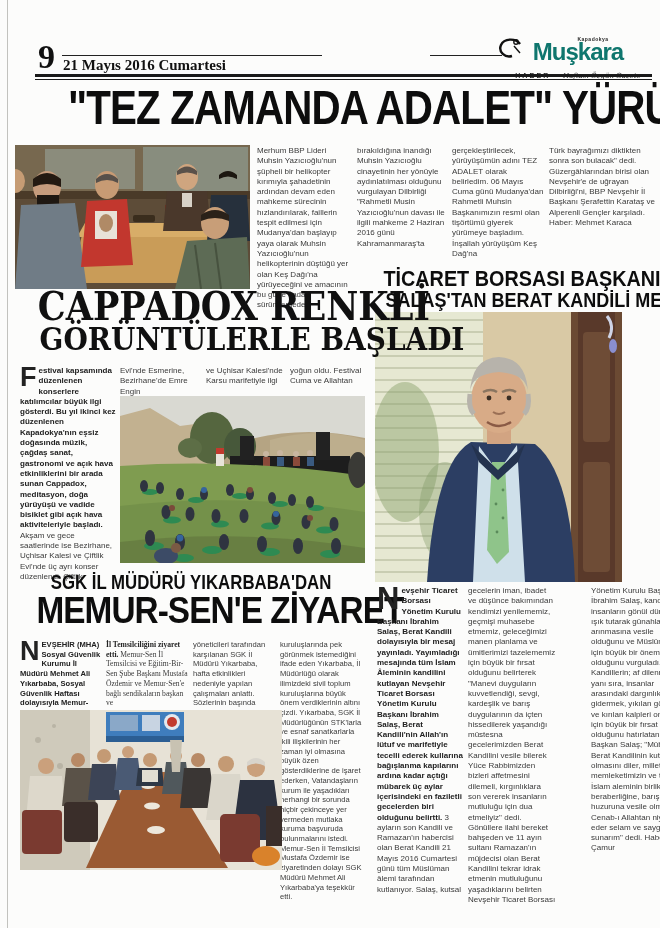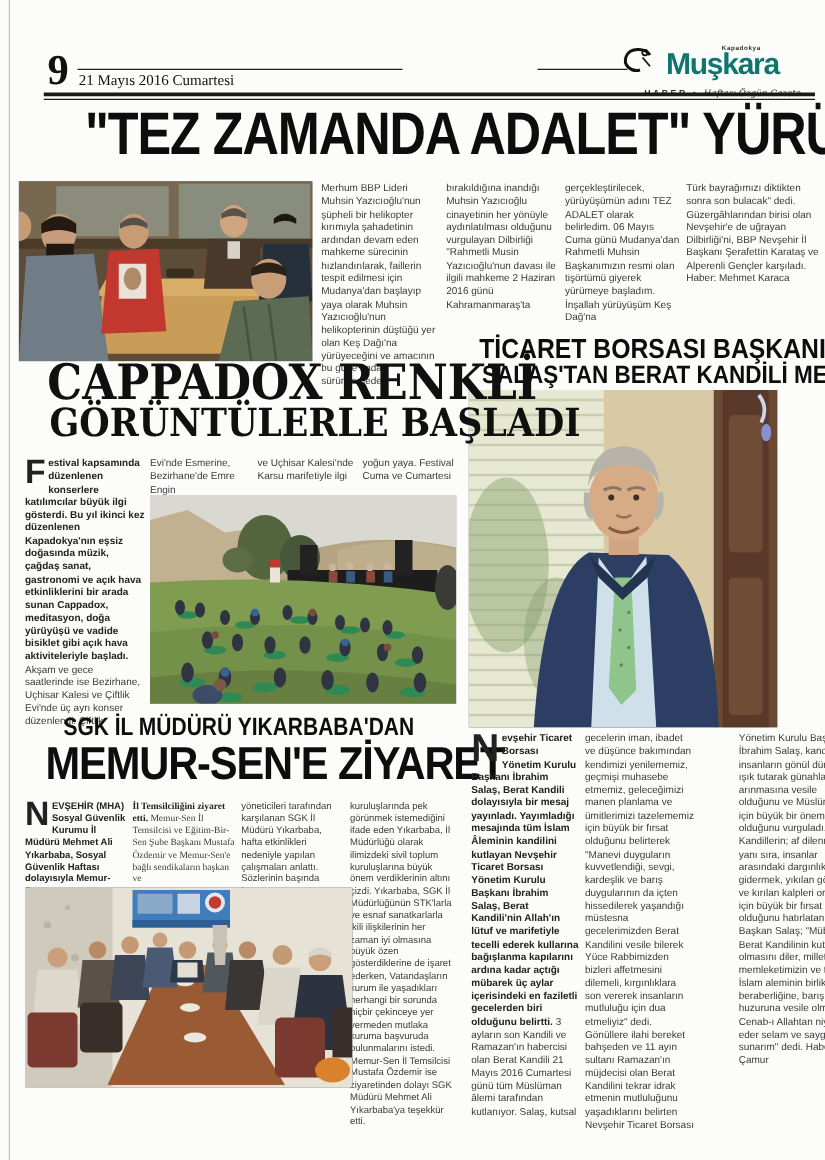--- a/index.html
+++ b/index.html
@@ -3,21 +3,21 @@
 <meta charset="utf-8">
 <style>
   html,body{margin:0;padding:0;background:#d8d8d4;}
   .page{position:relative;width:660px;height:928px;background:#fcfcfb;overflow:hidden;
         font-family:"Liberation Sans",sans-serif;color:#2a2a2a;box-shadow:0 0 6px rgba(0,0,0,.4);}
   .scan-edge{position:absolute;left:7px;top:0;width:1px;height:100%;background:#c2c2be;}
 
   
   .hdr{position:absolute;left:35px;right:8px;top:42px;height:34px;}
   .pagenum{position:absolute;left:3px;top:-4px;font-family:"Liberation Serif",serif;font-size:34px;font-weight:bold;color:#111;}
-  .dateline{position:absolute;left:28px;top:15px;font-family:"Liberation Serif",serif;font-size:12px;color:#111;}
+  .dateline{position:absolute;left:28px;top:15px;font-family:"Liberation Serif",serif;font-size:15px;color:#111;font-weight:bold;}
   .toprule{position:absolute;left:27px;top:13px;right:330px;height:1px;background:#222;}
   .toprule2{position:absolute;left:395px;top:13px;right:150px;height:1px;background:#222;}
   .guncel{position:absolute;left:230px;top:2px;width:170px;text-align:center;}
   .guncel .www{font-size:6px;color:#333;letter-spacing:.5px;display:block;margin-left:28px;}
   .guncel .g1{font-family:"Liberation Serif",serif;font-weight:bold;font-size:24px;color:#111;vertical-align:-2px;}
   .guncel .g2{font-family:"Liberation Serif",serif;font-weight:bold;font-size:15px;letter-spacing:3px;color:#111;}
   .logo{position:absolute;right:4px;top:-6px;width:140px;text-align:center;}
   .logo .kap{font-size:5px;font-weight:bold;letter-spacing:.5px;display:block;margin-left:30px;}
   .logo .mus{font-size:24px;font-weight:bold;color:#0f766e;letter-spacing:-1px;line-height:20px;}
   .logo .haber{font-size:7px;font-weight:bold;letter-spacing:2px;}
@@ -216,21 +216,21 @@
   <div class="col" style="left:20px;top:366px;width:96px;">
     <p><span class="drop">F</span><b>estival kapsamında düzenlenen konserlere katılımcılar büyük ilgi gösterdi. Bu yıl ikinci kez düzenlenen Kapadokya'nın eşsiz doğasında müzik, çağdaş sanat, gastronomi ve açık hava etkinliklerini bir arada sunan Cappadox, meditasyon, doğa yürüyüşü ve vadide bisiklet gibi açık hava aktiviteleriyle başladı.</b><span> Akşam ve gece saatlerinde ise Bezirhane, Uçhisar Kalesi ve Çiftlik Evi'nde üç ayrı konser düzenlendi. Çiftlik</span></p>
   </div>
   <div class="col" style="left:120px;top:366px;width:82px;">
       <p>Evi'nde Esmerine, Bezirhane'de Emre Engin</p>
     </div>
   <div class="col" style="left:206px;top:366px;width:82px;">
       <p>ve Uçhisar Kalesi'nde Karsu marifetiyle ilgi</p>
     </div>
   <div class="col" style="left:290px;top:366px;width:76px;">
-      <p>yoğun yaya. Festival Cuma ve Cumartesi</p>
+      <p>yoğun oldu. Festival Cuma ve Allahtan</p>
     </div>
 
   <div class="photo" style="left:120px;top:396px;width:245px;height:167px;">
     <svg width="245" height="167" viewBox="0 0 245 167">
       <rect width="245" height="167" fill="#d9d9d2"></rect>
       <path d="M0 38 Q40 18 80 40 L120 46 Q180 28 245 42 L245 70 L0 70 Z" fill="#b5a483"></path>
       <path d="M0 20 L30 12 L60 30 L90 26 L90 70 L0 70 Z" fill="#c2b190"></path>
       <path d="M150 44 Q200 30 245 44 L245 80 L150 80 Z" fill="#bdae8d"></path>
       <ellipse cx="92" cy="42" rx="22" ry="26" fill="#55663f"></ellipse>
       <ellipse cx="120" cy="50" rx="16" ry="18" fill="#47583a"></ellipse>

